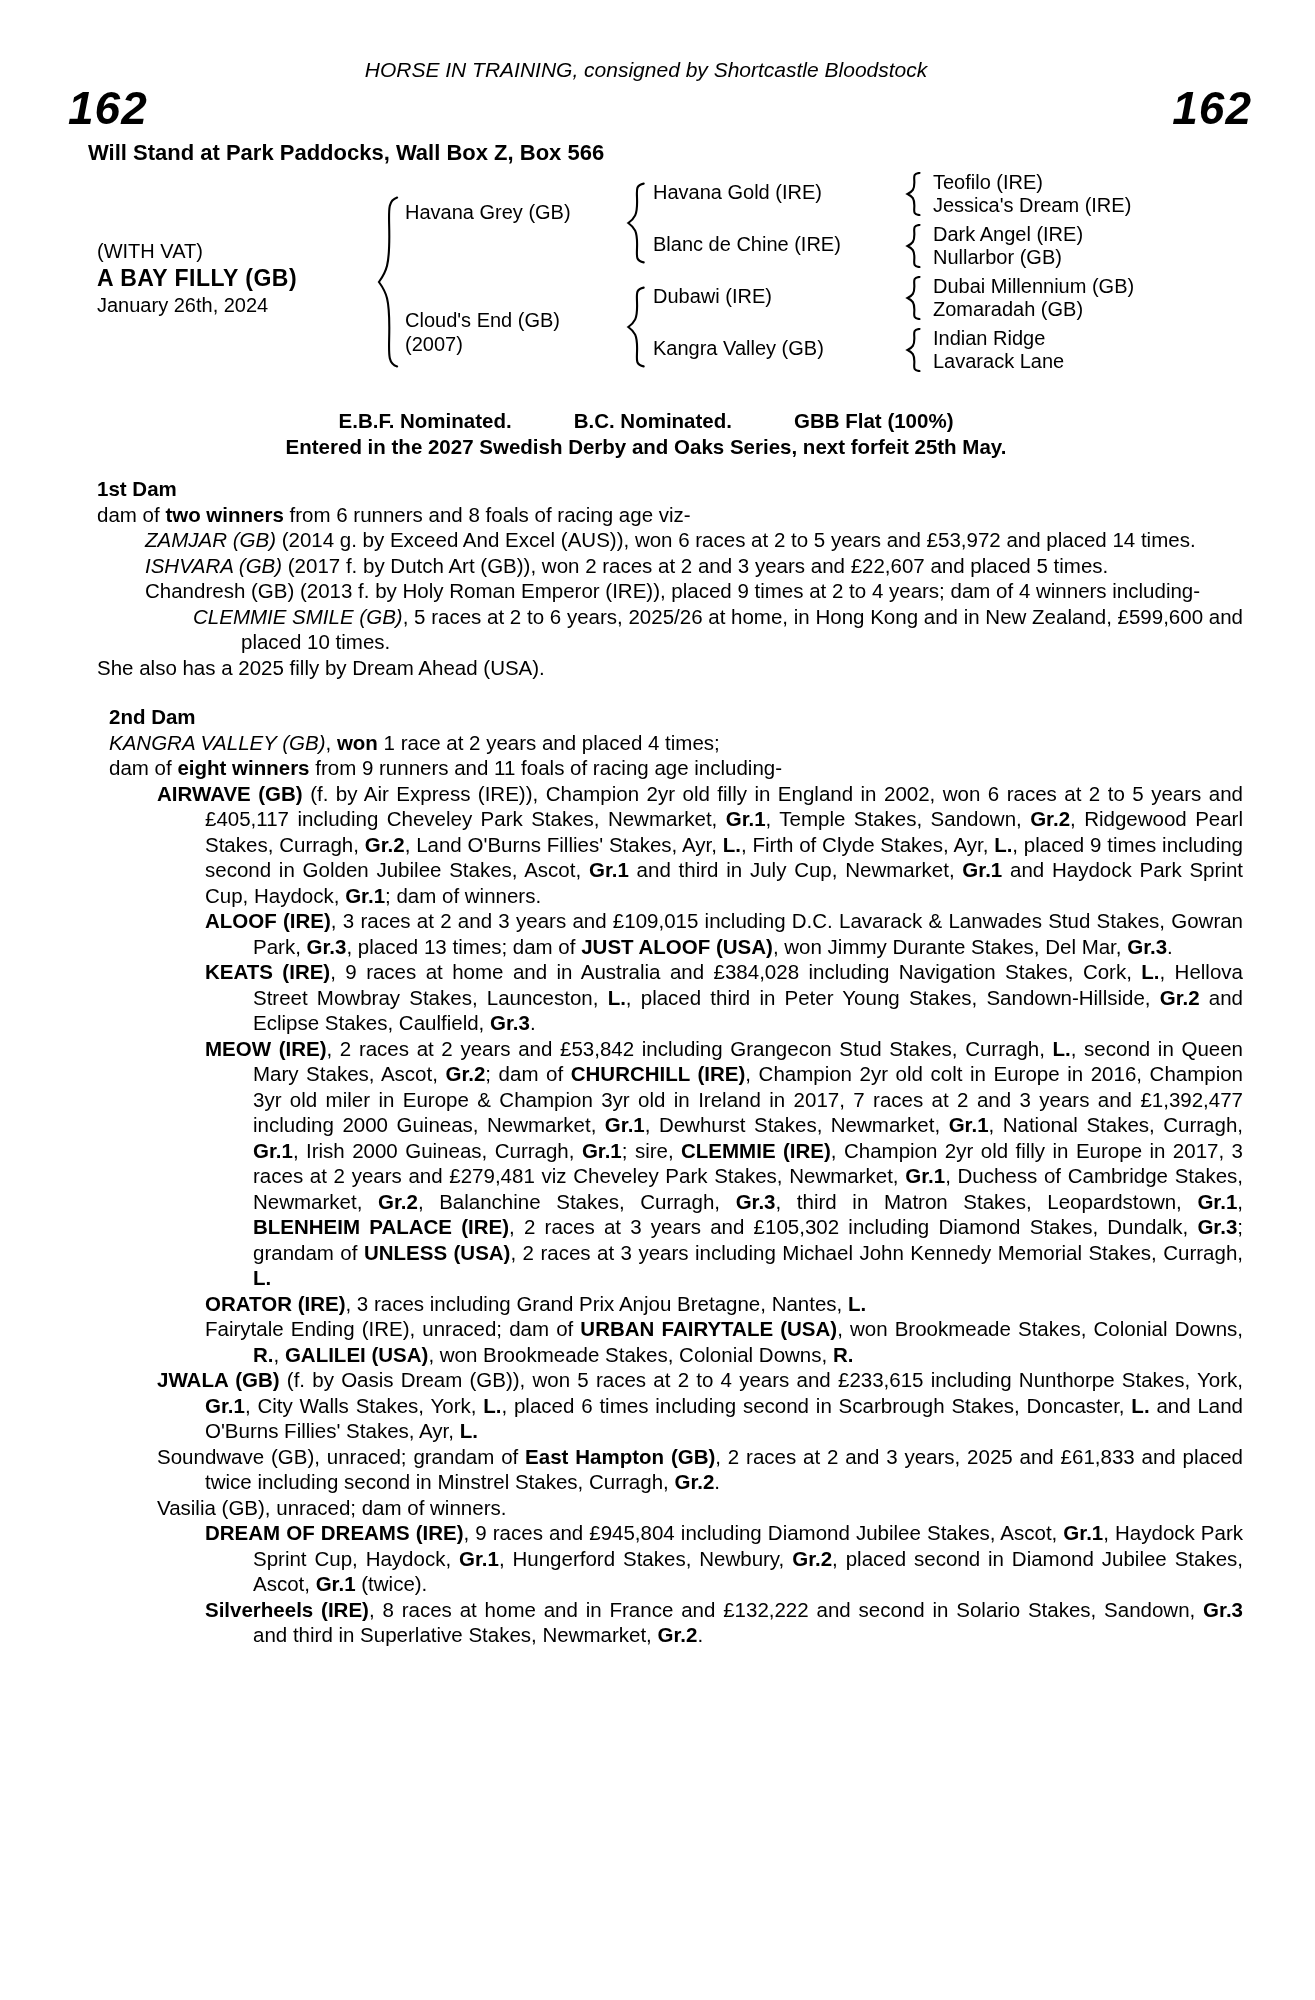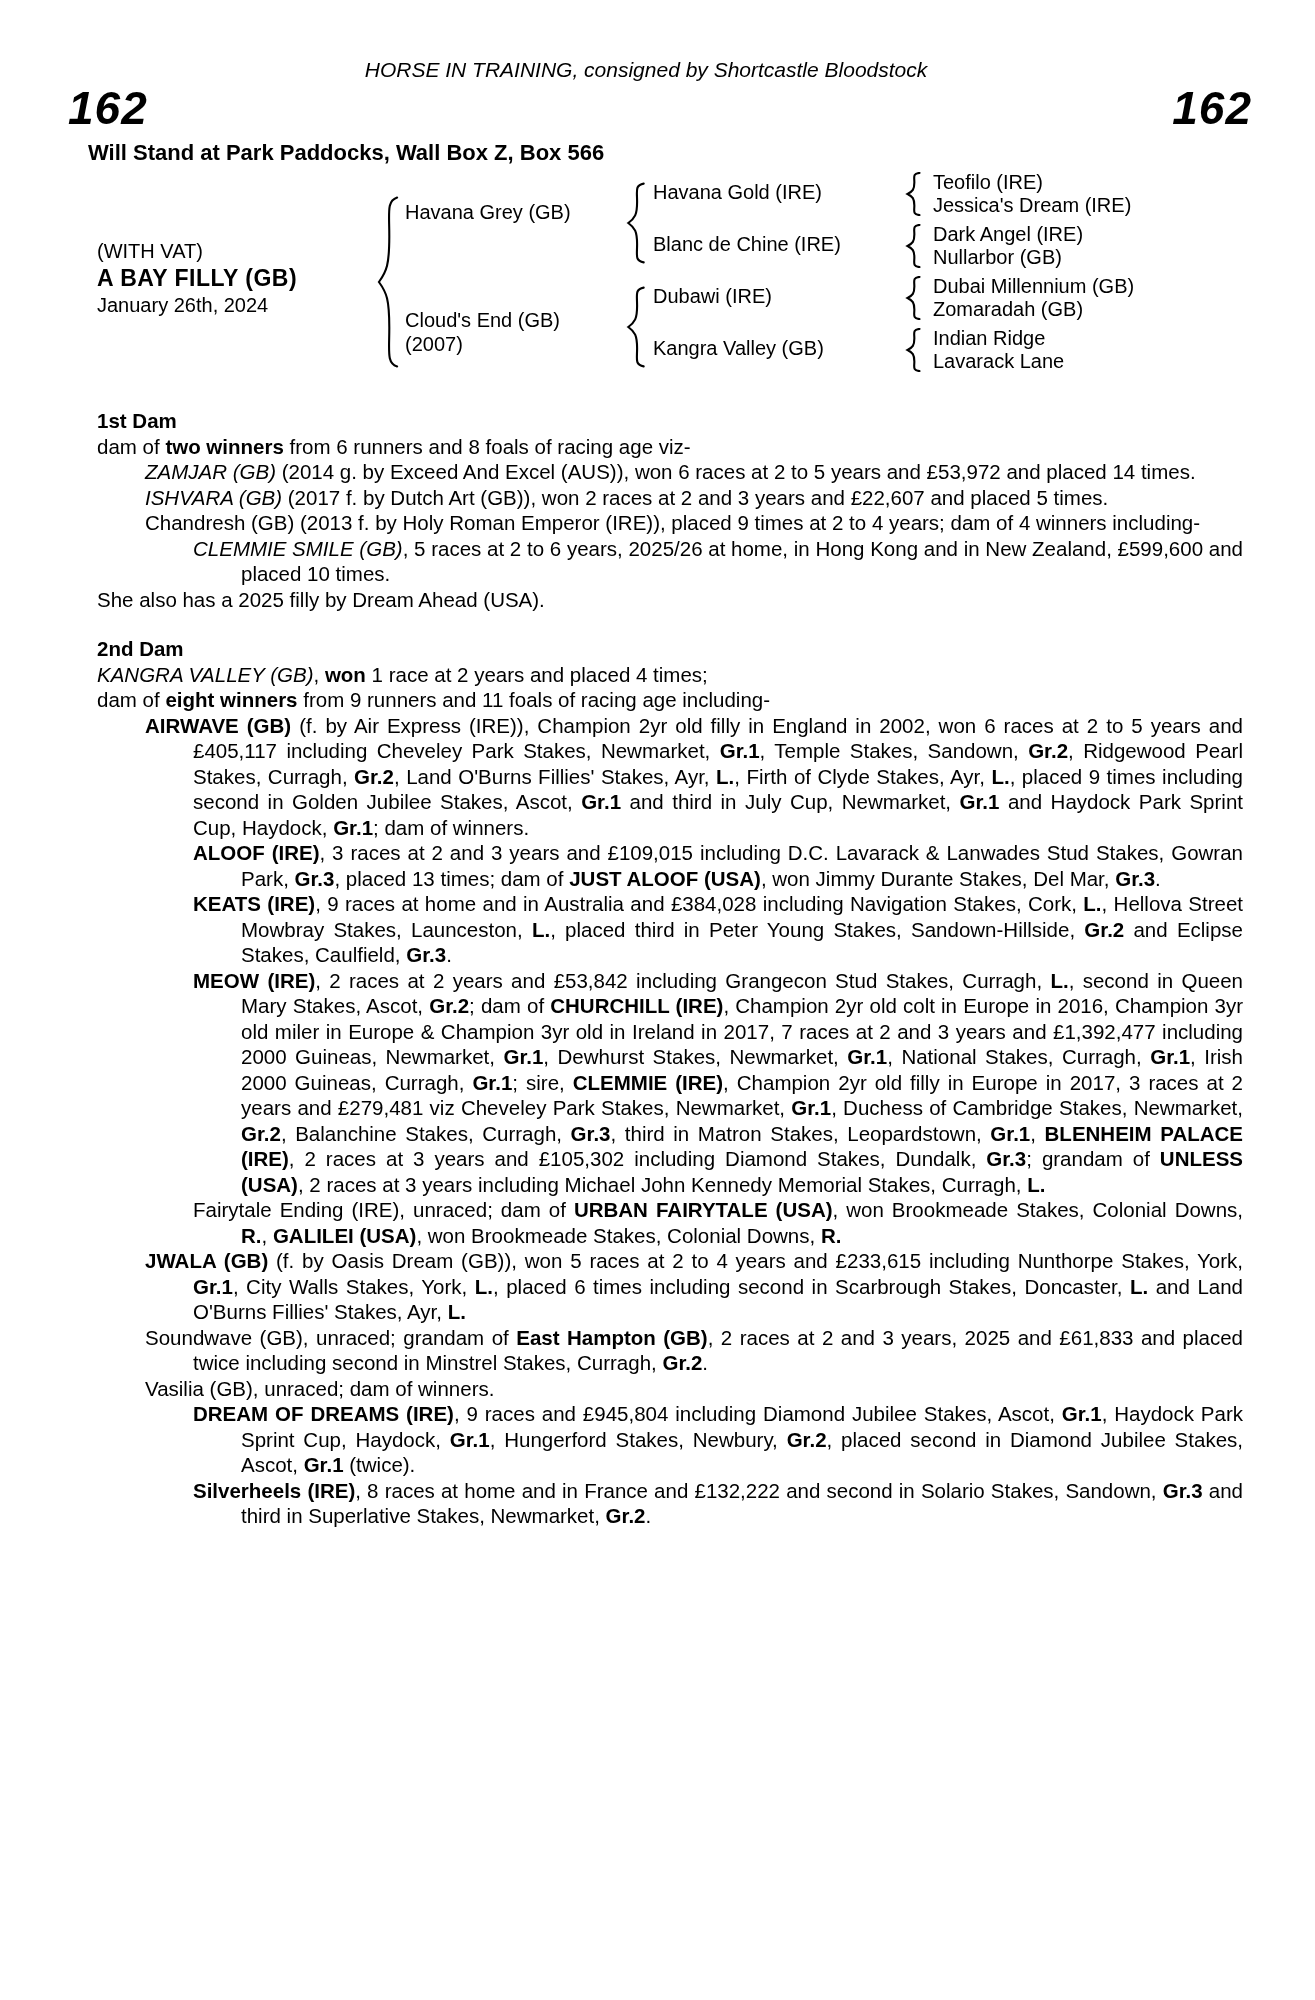--- a/index.html
+++ b/index.html
@@ -42,21 +42,21 @@
   .nominations {
     margin-top:16px; padding-left:97px; padding-right:120px;
     text-align:center; font-weight:bold; font-size:20.5px; line-height:26px;
   }
   .nom-items { display:flex; justify-content:center; gap:62px; }
   .entry-note { margin-top:0; }
 
   
   .dams { padding-left:97px; padding-right:72px; margin-top:16px; }
   .dam-heading { font-size:20.5px; font-weight:bold; line-height:25.5px; }
-  .dam-section + .dam-section { margin-top:24px; }
+  .dam-section + .dam-section { margin-top:24px;margin-left:12px; }
   .para { font-size:20.5px; line-height:25.5px; text-align:justify; }
   .lvl0 { padding-left:0; text-indent:0; }
   .lvl1 { padding-left:96px;  text-indent:-48px; }
   .lvl2 { padding-left:144px; text-indent:-48px; }
   .run-n { font-weight:normal; font-style:normal; }
   .run-b { font-weight:bold; }
   .run-i { font-style:italic; }
 </style>
 </head>
 <body>
@@ -116,20 +116,28 @@
     <div class="abs gen3" style="top:-10px;">Teofilo (IRE)</div>
     <div class="abs gen3" style="top:13px;">Jessica's Dream (IRE)</div>
     <div class="abs gen3" style="top:42px;">Dark Angel (IRE)</div>
     <div class="abs gen3" style="top:65px;">Nullarbor (GB)</div>
     <div class="abs gen3" style="top:94px;">Dubai Millennium (GB)</div>
     <div class="abs gen3" style="top:117px;">Zomaradah (GB)</div>
     <div class="abs gen3" style="top:146px;">Indian Ridge</div>
     <div class="abs gen3" style="top:169px;">Lavarack Lane</div>
   </div>
 
+  <div class="nominations">
+    <div class="nom-items">
+      <span>E.B.F. Nominated.</span>
+      <span>B.C. Nominated.</span>
+      <span>GBB Flat (100%)</span>
+    </div>
+    <div class="entry-note">Entered in the 2027 Swedish Derby and Oaks Series, next forfeit 25th May.</div>
+  </div>
 
   <div class="dams">
 
     <div class="dam-section">
       <div class="dam-heading">1st Dam</div>
       <p class="para lvl0"><span class="run-n">dam of </span><span class="run-b">two winners</span><span class="run-n"> from 6 runners and 8 foals of racing age viz-</span></p>
       <p class="para lvl1"><span class="run-i">ZAMJAR (GB)</span><span class="run-n"> (2014 g. by Exceed And Excel (AUS)), won 6 races at 2 to 5 years and £53,972 and placed 14 times.</span></p>
       <p class="para lvl1"><span class="run-i">ISHVARA (GB)</span><span class="run-n"> (2017 f. by Dutch Art (GB)), won 2 races at 2 and 3 years and £22,607 and placed 5 times.</span></p>
       <p class="para lvl1"><span class="run-n">Chandresh (GB) (2013 f. by Holy Roman Emperor (IRE)), placed 9 times at 2 to 4 years; dam of 4 winners including-</span></p>
       <p class="para lvl2"><span class="run-i">CLEMMIE SMILE (GB)</span><span class="run-n">, 5 races at 2 to 6 years, 2025/26 at home, in Hong Kong and in New Zealand, £599,600 and placed 10 times.</span></p>
@@ -137,20 +145,21 @@
     </div>
 
     <div class="dam-section">
       <div class="dam-heading">2nd Dam</div>
       <p class="para lvl0"><span class="run-i">KANGRA VALLEY (GB)</span><span class="run-n">, </span><span class="run-b">won</span><span class="run-n"> 1 race at 2 years and placed 4 times;</span></p>
       <p class="para lvl0"><span class="run-n">dam of </span><span class="run-b">eight winners</span><span class="run-n"> from 9 runners and 11 foals of racing age including-</span></p>
       <p class="para lvl1"><span class="run-b">AIRWAVE (GB)</span><span class="run-n"> (f. by Air Express (IRE)), Champion 2yr old filly in England in 2002, won 6 races at 2 to 5 years and £405,117 including Cheveley Park Stakes, Newmarket, </span><span class="run-b">Gr.1</span><span class="run-n">, Temple Stakes, Sandown, </span><span class="run-b">Gr.2</span><span class="run-n">, Ridgewood Pearl Stakes, Curragh, </span><span class="run-b">Gr.2</span><span class="run-n">, Land O'Burns Fillies' Stakes, Ayr, </span><span class="run-b">L.</span><span class="run-n">, Firth of Clyde Stakes, Ayr, </span><span class="run-b">L.</span><span class="run-n">, placed 9 times including second in Golden Jubilee Stakes, Ascot, </span><span class="run-b">Gr.1</span><span class="run-n"> and third in July Cup, Newmarket, </span><span class="run-b">Gr.1</span><span class="run-n"> and Haydock Park Sprint Cup, Haydock, </span><span class="run-b">Gr.1</span><span class="run-n">; dam of winners.</span></p>
       <p class="para lvl2"><span class="run-b">ALOOF (IRE)</span><span class="run-n">, 3 races at 2 and 3 years and £109,015 including D.C. Lavarack &amp; Lanwades Stud Stakes, Gowran Park, </span><span class="run-b">Gr.3</span><span class="run-n">, placed 13 times; dam of </span><span class="run-b">JUST ALOOF (USA)</span><span class="run-n">, won Jimmy Durante Stakes, Del Mar, </span><span class="run-b">Gr.3</span><span class="run-n">.</span></p>
       <p class="para lvl2"><span class="run-b">KEATS (IRE)</span><span class="run-n">, 9 races at home and in Australia and £384,028 including Navigation Stakes, Cork, </span><span class="run-b">L.</span><span class="run-n">, Hellova Street Mowbray Stakes, Launceston, </span><span class="run-b">L.</span><span class="run-n">, placed third in Peter Young Stakes, Sandown-Hillside, </span><span class="run-b">Gr.2</span><span class="run-n"> and Eclipse Stakes, Caulfield, </span><span class="run-b">Gr.3</span><span class="run-n">.</span></p>
       <p class="para lvl2"><span class="run-b">MEOW (IRE)</span><span class="run-n">, 2 races at 2 years and £53,842 including Grangecon Stud Stakes, Curragh, </span><span class="run-b">L.</span><span class="run-n">, second in Queen Mary Stakes, Ascot, </span><span class="run-b">Gr.2</span><span class="run-n">; dam of </span><span class="run-b">CHURCHILL (IRE)</span><span class="run-n">, Champion 2yr old colt in Europe in 2016, Champion 3yr old miler in Europe &amp; Champion 3yr old in Ireland in 2017, 7 races at 2 and 3 years and £1,392,477 including 2000 Guineas, Newmarket, </span><span class="run-b">Gr.1</span><span class="run-n">, Dewhurst Stakes, Newmarket, </span><span class="run-b">Gr.1</span><span class="run-n">, National Stakes, Curragh, </span><span class="run-b">Gr.1</span><span class="run-n">, Irish 2000 Guineas, Curragh, </span><span class="run-b">Gr.1</span><span class="run-n">; sire, </span><span class="run-b">CLEMMIE (IRE)</span><span class="run-n">, Champion 2yr old filly in Europe in 2017, 3 races at 2 years and £279,481 viz Cheveley Park Stakes, Newmarket, </span><span class="run-b">Gr.1</span><span class="run-n">, Duchess of Cambridge Stakes, Newmarket, </span><span class="run-b">Gr.2</span><span class="run-n">, Balanchine Stakes, Curragh, </span><span class="run-b">Gr.3</span><span class="run-n">, third in Matron Stakes, Leopardstown, </span><span class="run-b">Gr.1</span><span class="run-n">, </span><span class="run-b">BLENHEIM PALACE (IRE)</span><span class="run-n">, 2 races at 3 years and £105,302 including Diamond Stakes, Dundalk, </span><span class="run-b">Gr.3</span><span class="run-n">; grandam of </span><span class="run-b">UNLESS (USA)</span><span class="run-n">, 2 races at 3 years including Michael John Kennedy Memorial Stakes, Curragh, </span><span class="run-b">L.</span></p>
+      <p class="para lvl2"><span class="run-b">ORATOR (IRE)</span><span class="run-n">, 3 races including Grand Prix Anjou Bretagne, Nantes, </span><span class="run-b">L.</span></p>
       <p class="para lvl2"><span class="run-n">Fairytale Ending (IRE), unraced; dam of </span><span class="run-b">URBAN FAIRYTALE (USA)</span><span class="run-n">, won Brookmeade Stakes, Colonial Downs, </span><span class="run-b">R.</span><span class="run-n">, </span><span class="run-b">GALILEI (USA)</span><span class="run-n">, won Brookmeade Stakes, Colonial Downs, </span><span class="run-b">R.</span></p>
       <p class="para lvl1"><span class="run-b">JWALA (GB)</span><span class="run-n"> (f. by Oasis Dream (GB)), won 5 races at 2 to 4 years and £233,615 including Nunthorpe Stakes, York, </span><span class="run-b">Gr.1</span><span class="run-n">, City Walls Stakes, York, </span><span class="run-b">L.</span><span class="run-n">, placed 6 times including second in Scarbrough Stakes, Doncaster, </span><span class="run-b">L.</span><span class="run-n"> and Land O'Burns Fillies' Stakes, Ayr, </span><span class="run-b">L.</span></p>
       <p class="para lvl1"><span class="run-n">Soundwave (GB), unraced; grandam of </span><span class="run-b">East Hampton (GB)</span><span class="run-n">, 2 races at 2 and 3 years, 2025 and £61,833 and placed twice including second in Minstrel Stakes, Curragh, </span><span class="run-b">Gr.2</span><span class="run-n">.</span></p>
       <p class="para lvl1"><span class="run-n">Vasilia (GB), unraced; dam of winners.</span></p>
       <p class="para lvl2"><span class="run-b">DREAM OF DREAMS (IRE)</span><span class="run-n">, 9 races and £945,804 including Diamond Jubilee Stakes, Ascot, </span><span class="run-b">Gr.1</span><span class="run-n">, Haydock Park Sprint Cup, Haydock, </span><span class="run-b">Gr.1</span><span class="run-n">, Hungerford Stakes, Newbury, </span><span class="run-b">Gr.2</span><span class="run-n">, placed second in Diamond Jubilee Stakes, Ascot, </span><span class="run-b">Gr.1</span><span class="run-n"> (twice).</span></p>
       <p class="para lvl2"><span class="run-b">Silverheels (IRE)</span><span class="run-n">, 8 races at home and in France and £132,222 and second in Solario Stakes, Sandown, </span><span class="run-b">Gr.3</span><span class="run-n"> and third in Superlative Stakes, Newmarket, </span><span class="run-b">Gr.2</span><span class="run-n">.</span></p>
     </div>
 
   </div>
 </div>

